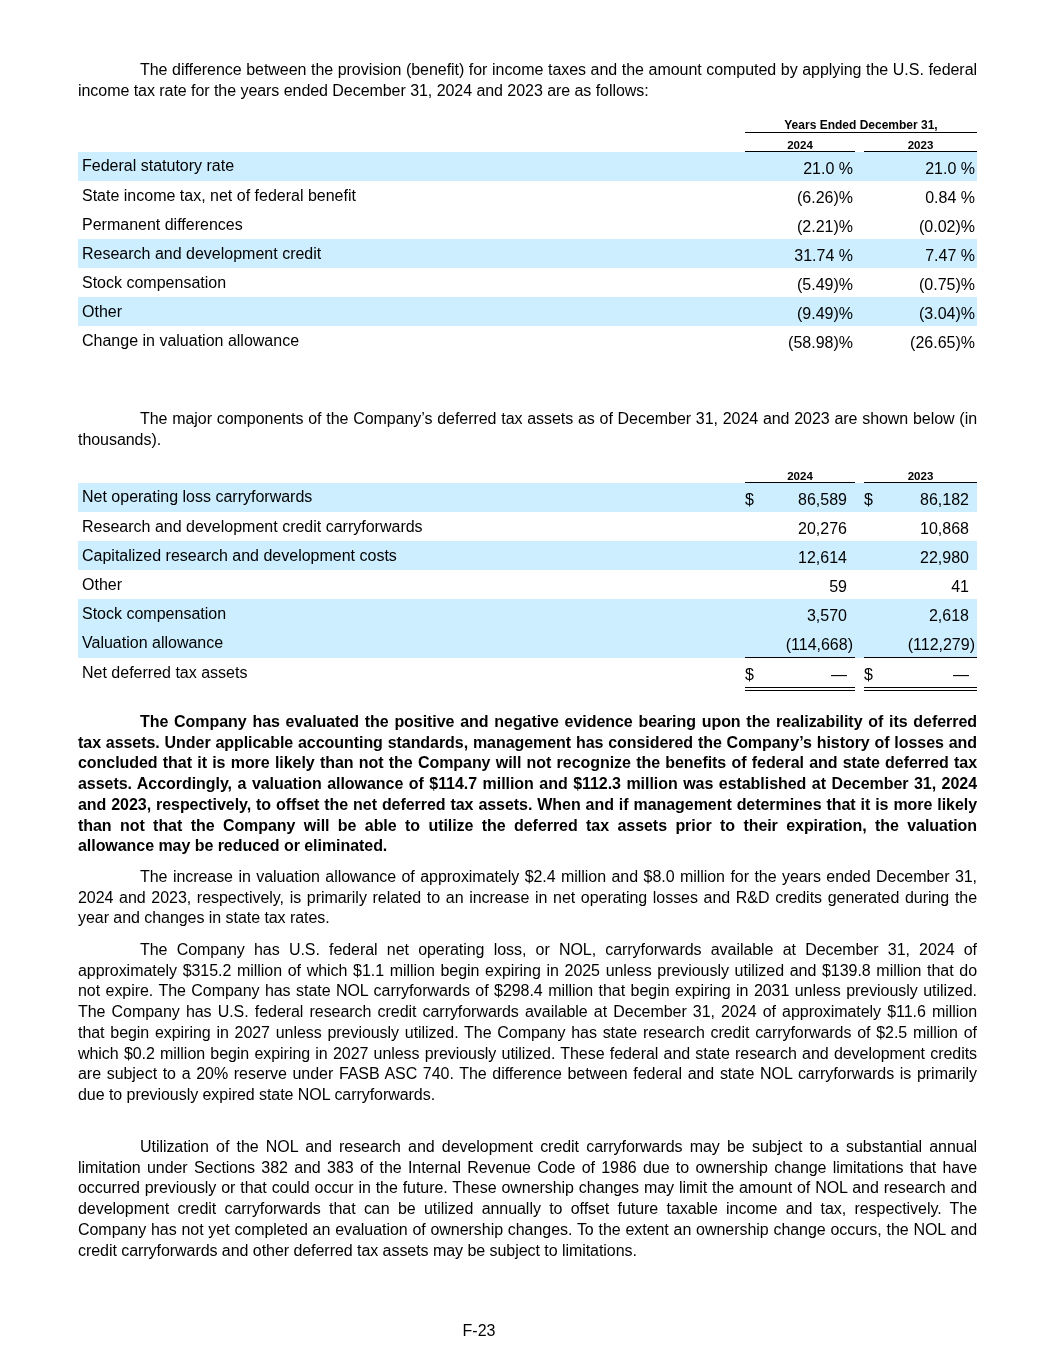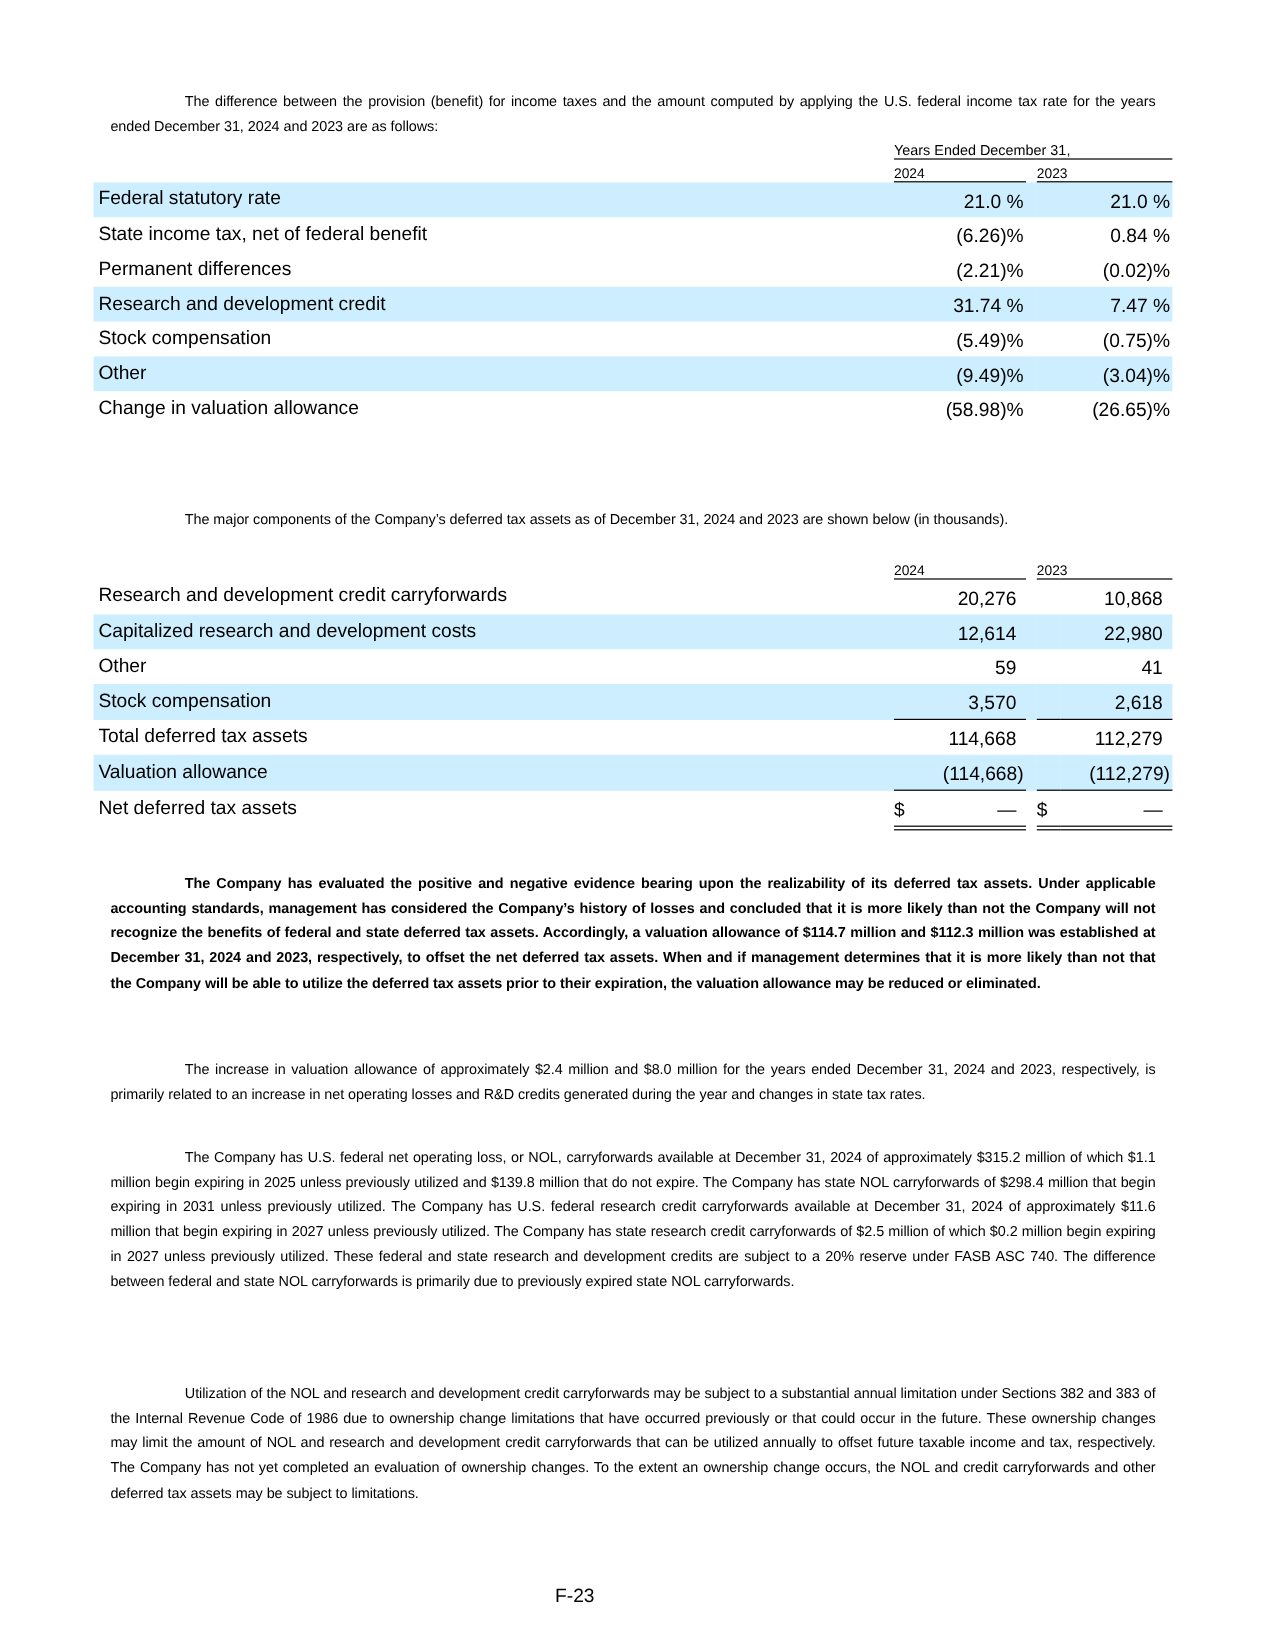--- a/index.html
+++ b/index.html
@@ -2,42 +2,42 @@
 <html><head>
 <meta charset="utf-8">
 <style>
   html, body { margin: 0; padding: 0; background: #ffffff; }
   body {
     width: 1055px; height: 1365px; position: relative; overflow: hidden;
     font-family: "Liberation Sans", sans-serif; color: #000;
   }
   .page { position: absolute; left: 78px; top: 0; width: 899px; }
   p.para {
-    margin: 14px; font-size: 12px; line-height: 20.7px; text-align: justify;
+    margin: 0; font-size: 16px; line-height: 20.7px; text-align: justify;
     text-indent: 62px; letter-spacing: -0.05px;
   }
   #p1 { position: absolute; top: 60px; }
   #p2 { position: absolute; top: 409px; }
   #p3 { position: absolute; top: 712px; font-weight: bold; }
   #p4 { position: absolute; top: 867px; }
   #p5 { position: absolute; top: 940px; }
   #p6 { position: absolute; top: 1137px; }
 
   table.fin { border-collapse: collapse; position: absolute; width: 899px; table-layout: fixed; font-size: 16px; }
   table.fin td { padding: 0; height: 26px; vertical-align: bottom; white-space: nowrap; }
   table.fin tr.shade td { background: #cceeff; margin-left: 24px; }
   table.fin tr.shade td.gap { background: #cceeff; }
   td.lbl { padding-left: 4px !important; vertical-align: middle !important; }
   td.num { text-align: right; padding-right: 2px !important; padding-bottom: 3px !important; }
   td.num.bt { border-top: 1.5px solid #000; }
   td.num.dbl { border-bottom: 4px double #000; }
   td.cur { text-align: left; padding-bottom: 3px !important; }
   td.cur.bt { border-top: 1.5px solid #000; }
   td.cur.dbl { border-bottom: 4px double #000; }
-  tr.head td { font-size: 11.5px; font-weight: normal; text-align: left; height: 18px; }
+  tr.head td { font-size: 11.5px; font-weight: bold; text-align: center; height: 18px; }
   tr.head td.yr { border-bottom: 1.5px solid #000; }
   tr.head td.span { border-bottom: 1.5px solid #000; font-size: 12px; }
   .gapcol { width: 9px; }
 
   #t1 { top: 114px; }
   #t2 { top: 464px; }
 
   .footer {
     position: absolute; top: 1322px; left: 0; width: 958px; text-align: center;
     font-size: 16px;
@@ -124,20 +124,28 @@
       <col style="width:20px">
       <col style="width:93px">
     </colgroup>
     <tbody>
         <tr class="head">
       <td></td>
       <td class="yr" colspan="2">2024</td>
       <td></td>
       <td class="yr" colspan="2">2023</td>
     </tr>
+    <tr class="shade">
+      <td class="lbl">Net operating loss carryforwards</td>
+      <td class="cur">$</td>
+      <td class="num" style="padding-right:8px !important">86,589</td>
+      <td class="gap"></td>
+      <td class="cur">$</td>
+      <td class="num" style="padding-right:8px !important">86,182</td>
+    </tr>
     <tr>
       <td class="lbl">Research and development credit carryforwards</td>
       <td></td>
       <td class="num" style="padding-right:8px !important">20,276</td>
       <td class="gap"></td>
       <td></td>
       <td class="num" style="padding-right:8px !important">10,868</td>
     </tr>
     <tr class="shade">
       <td class="lbl">Capitalized research and development costs</td>
@@ -155,28 +163,20 @@
       <td></td>
       <td class="num" style="padding-right:8px !important">41</td>
     </tr>
     <tr class="shade">
       <td class="lbl">Stock compensation</td>
       <td></td>
       <td class="num" style="padding-right:8px !important">3,570</td>
       <td class="gap"></td>
       <td></td>
       <td class="num" style="padding-right:8px !important">2,618</td>
-    </tr>
-    <tr>
-      <td class="lbl">Total deferred tax assets</td>
-      <td class="cur bt"></td>
-      <td class="num bt" style="padding-right:8px !important">114,668</td>
-      <td class="gap"></td>
-      <td class="cur bt"></td>
-      <td class="num bt" style="padding-right:8px !important">112,279</td>
     </tr>
     <tr class="shade">
       <td class="lbl">Valuation allowance</td>
       <td></td>
       <td class="num">(114,668)</td>
       <td class="gap"></td>
       <td></td>
       <td class="num">(112,279)</td>
     </tr>
     <tr>

